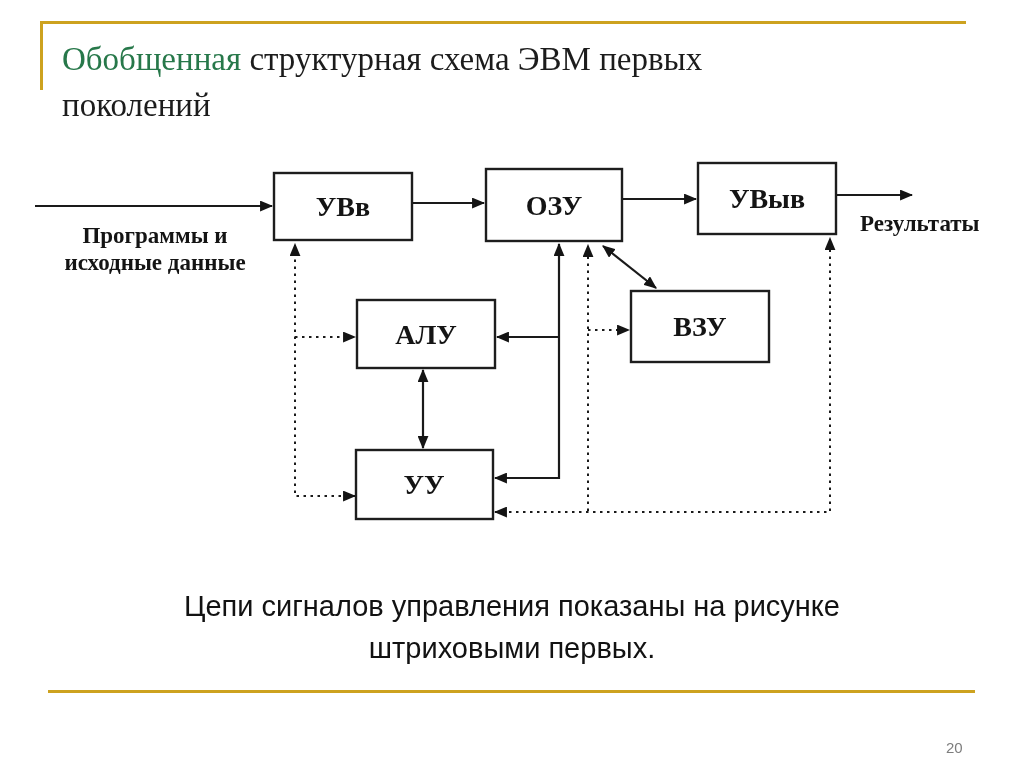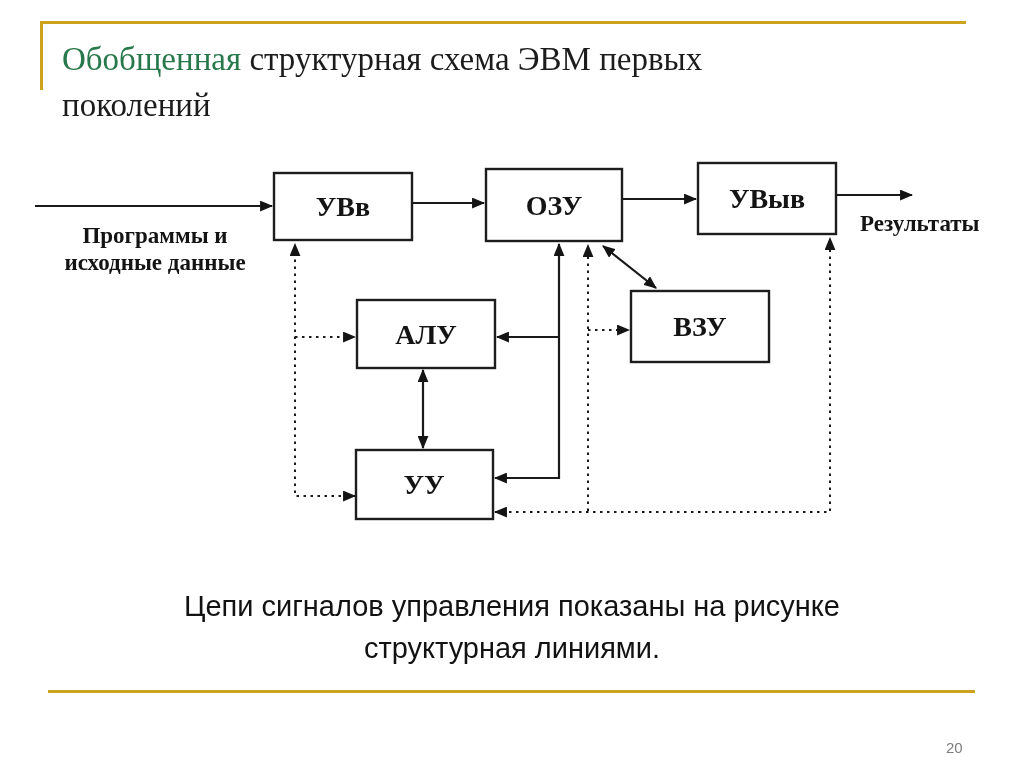--- a/index.html
+++ b/index.html
@@ -97,18 +97,18 @@
     <text class="block-label" x="700" y="336" text-anchor="middle">ВЗУ</text>
     <text class="block-label" x="424" y="494" text-anchor="middle">УУ</text>
 
     <text class="side-label" x="155" y="243" text-anchor="middle">Программы и</text>
     <text class="side-label" x="155" y="270" text-anchor="middle">исходные данные</text>
     <text class="side-label" x="860" y="231" text-anchor="start">Результаты</text>
   </svg>
 
   <div class="caption">
     <div>Цепи сигналов управления показаны на рисунке</div>
-    <div>структурная линиями.</div>
+    <div>штриховыми первых.</div>
   </div>
 
   <div class="page-num">20</div>
 
 </div>
 
 </body></html>

